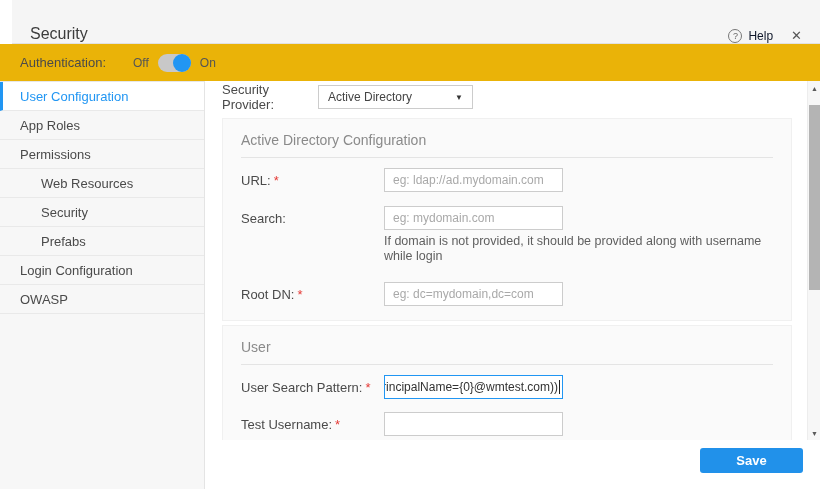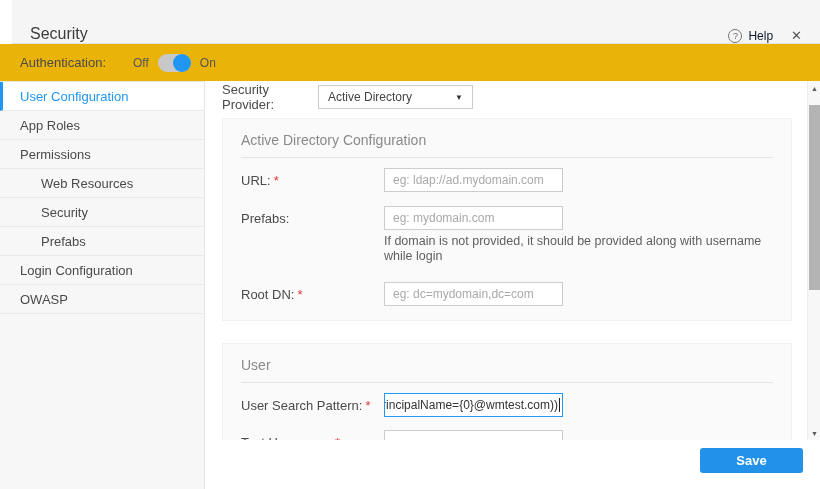--- a/index.html
+++ b/index.html
@@ -49,21 +49,21 @@
 
   .provider-row { margin-top:4px; height:24px; display:flex; align-items:center; }
   .provider-label { font-size:13px; color:#4a4a4a; width:96px; }
   .select { width:155px; height:24px; border:1px solid #ccc; background:#fff;
     display:flex; align-items:center; justify-content:space-between;
     padding:0 9px; font-size:12px; color:#444; cursor:pointer; }
   .select .caret { font-size:8px; color:#333; }
 
   .panel { width:570px; background:#fafafa; border:1px solid #f0f0f0; padding:0 18px; }
   .panel-1 { margin-top:9px; padding-bottom:14px; }
-  .panel-2 { margin-top:22px; padding-bottom:6px; }
+  .panel-2 { margin-top:4px; padding-bottom:6px; }
   .panel-title { padding-top:11px; font-size:14px; color:#8a8a8a; line-height:20px; }
   .panel-hr { border:none; border-top:1px solid #e4e4e4; margin-top:7px; }
 
   .field-row { display:flex; align-items:center; }
   .f-label { width:143px; font-size:13px; color:#4a4a4a; flex:none; }
   .req { color:var(--required); margin-left:3px; }
   .t-input { width:179px; height:24px; border:1px solid #ccc; background:#fff;
     font-family:"Liberation Sans", sans-serif; font-size:12px; color:#333; padding:0 8px; outline:none; }
   .t-input::placeholder { color:#a9a9a9; opacity:1; }
   .fake-input { width:179px; height:24px; border:1px solid var(--accent); background:#fff;
@@ -160,21 +160,21 @@
         <div class="panel panel-1">
           <div class="panel-title">Active Directory Configuration</div>
           <hr class="panel-hr">
 
           <div class="field-row mt10">
             <span class="f-label"><span>URL:</span><span class="req">*</span></span>
             <input class="t-input" type="text" placeholder="eg: ldap://ad.mydomain.com" style="">
           </div>
 
           <div class="field-row mt14">
-            <span class="f-label"><span>Prefabs:</span></span>
+            <span class="f-label"><span>Search:</span></span>
             <input class="t-input" type="text" placeholder="eg: mydomain.com" style="">
           </div>
           <div class="help-text">If domain is not provided, it should be provided along with username while login</div>
 
           <div class="field-row mt18">
             <span class="f-label"><span>Root DN:</span><span class="req">*</span></span>
             <input class="t-input" type="text" placeholder="eg: dc=mydomain,dc=com" style="">
           </div>
         </div>
 

